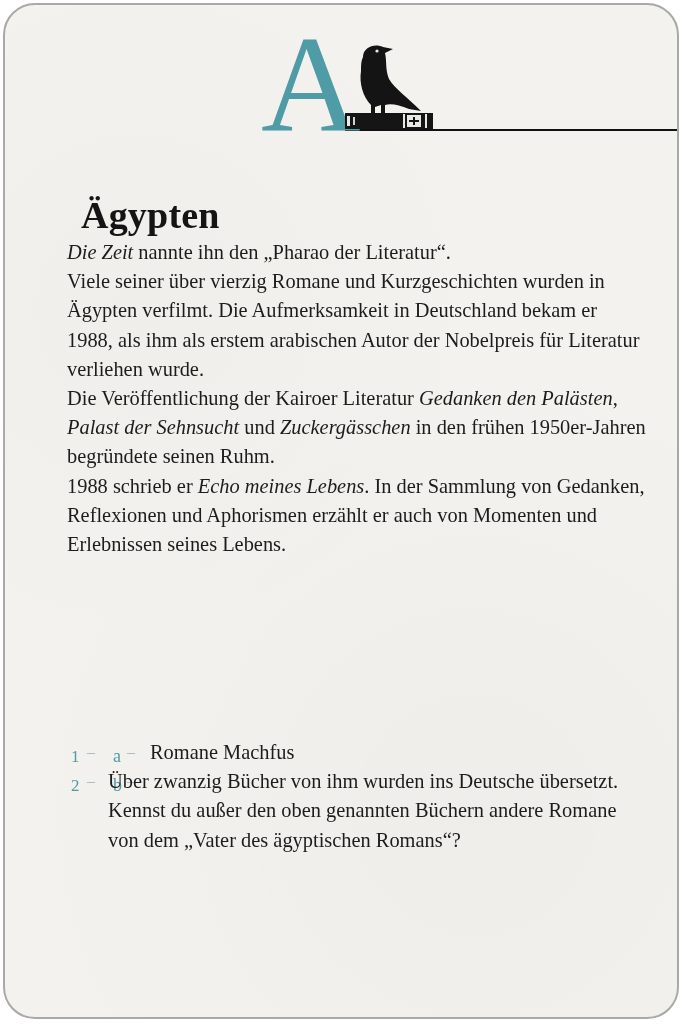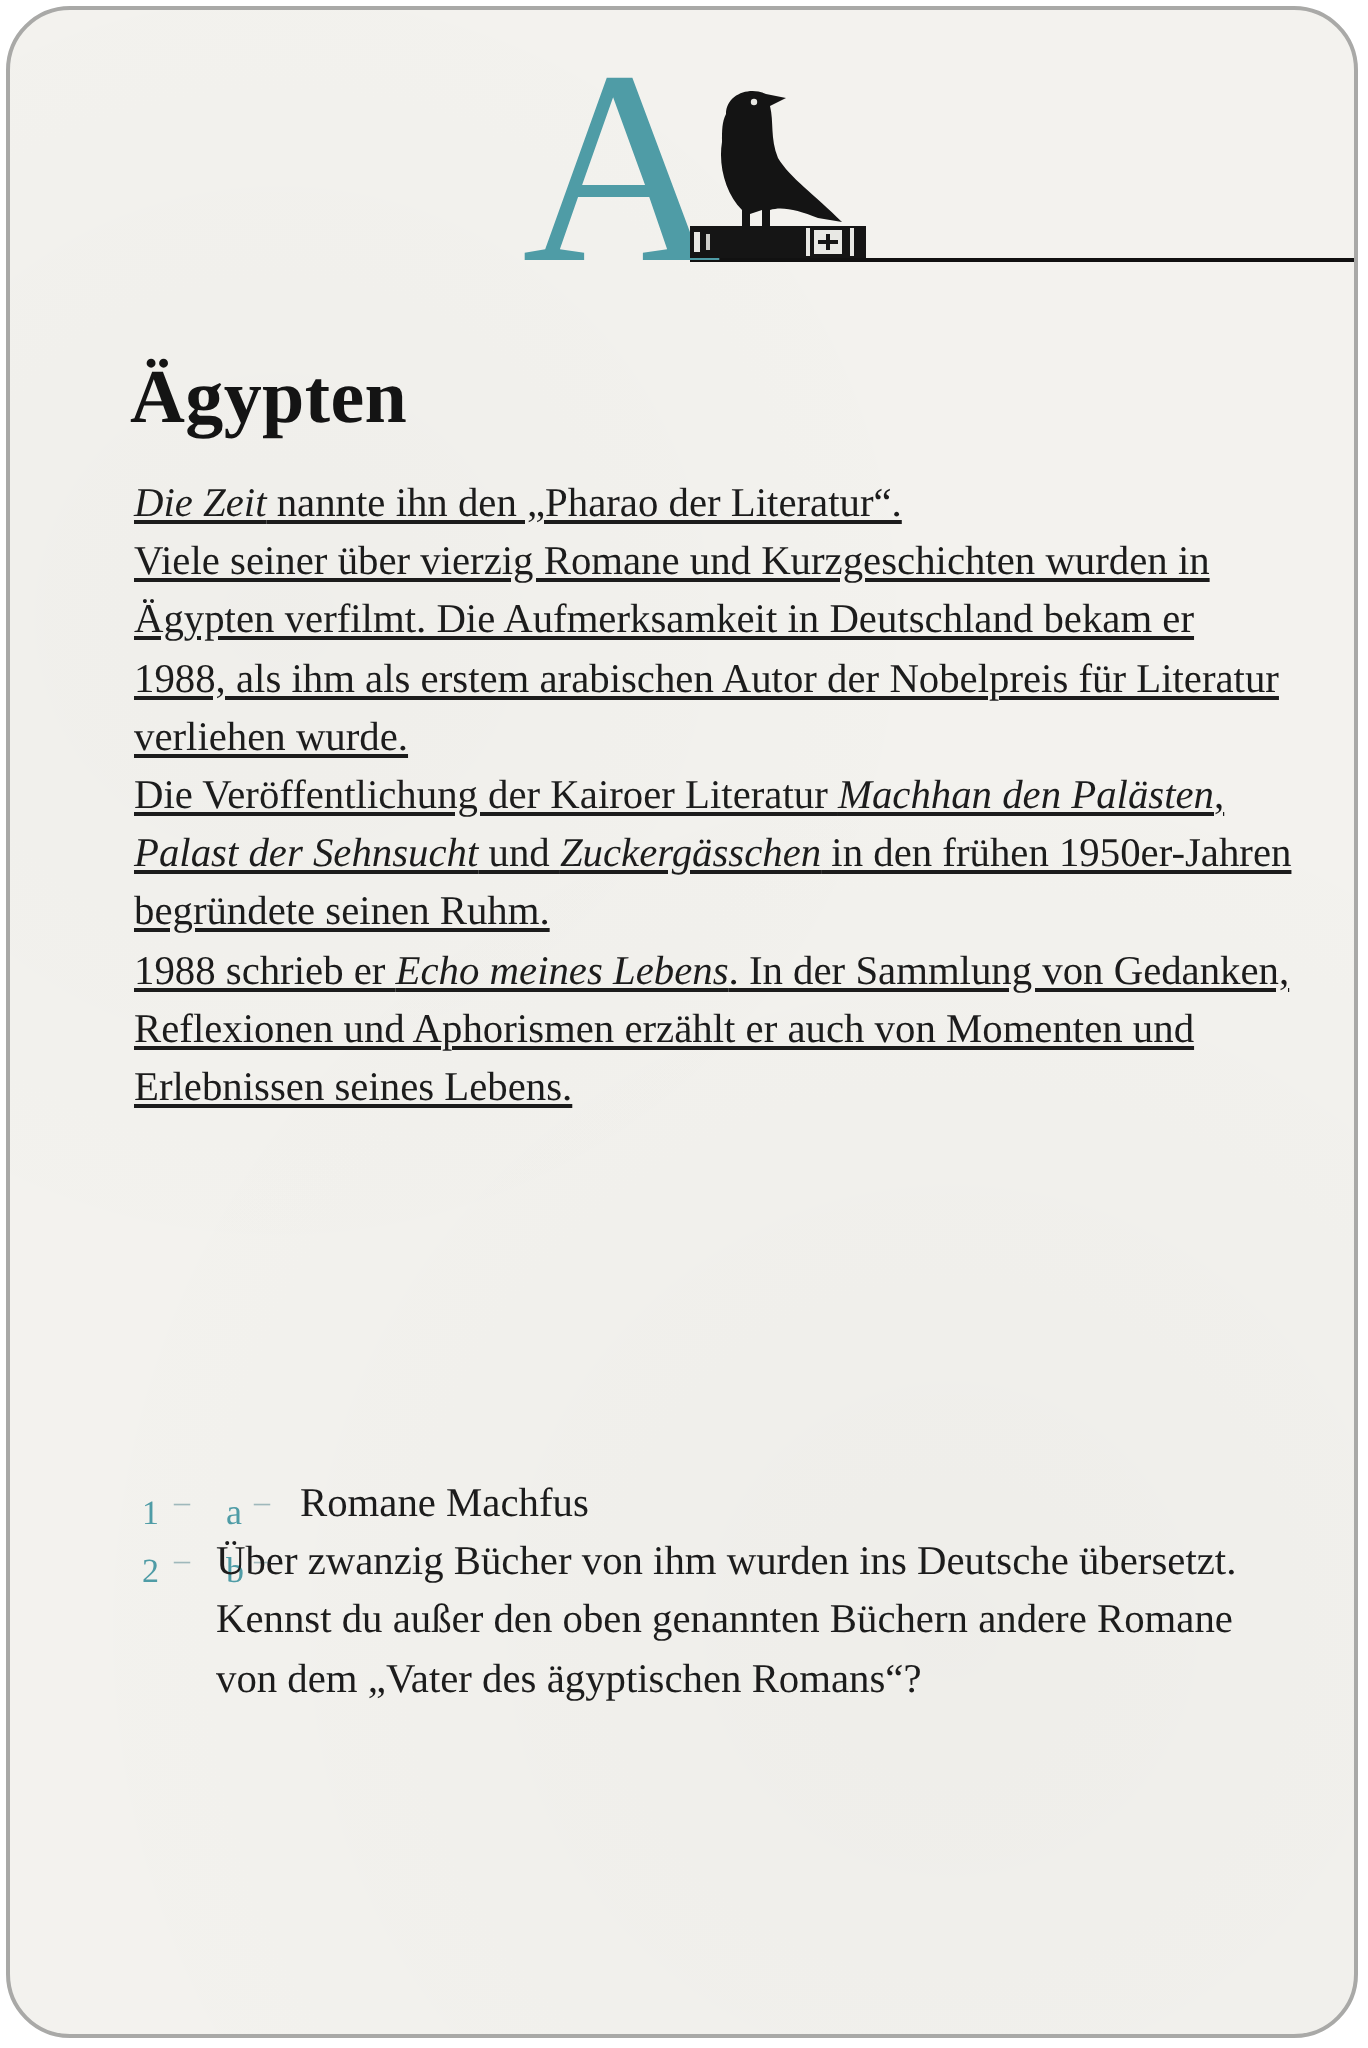--- a/index.html
+++ b/index.html
@@ -38,37 +38,37 @@
       color: #4f9ca6;
     }
     .crow {
       position: absolute;
       left: 336px; top: 34px;
       width: 96px; height: 96px;
     }
     .title {
       position: absolute;
       left: 60px; top: 172px;
-      margin: 0;
+      margin: 16px;
       font-family: "Liberation Serif", "DejaVu Serif", serif;
       font-weight: bold;
       font-size: 38px;
       color: #141414;
       letter-spacing: 0.2px;
     }
     .body-text {
       position: absolute;
       left: 62px; top: 233px;
       width: 580px;
       font-family: "Liberation Serif", "DejaVu Serif", serif;
       font-size: 20.4px;
       line-height: 29.2px;
       color: #1c1c1c;
     }
-    .body-text p { margin: 0; text-decoration: underline; }
+    .body-text p { margin: 0; }
     .body-text i { font-style: italic; }
     .questions {
       position: absolute;
       left: 62px; top: 733px;
       width: 580px;
       font-family: "Liberation Serif", "DejaVu Serif", serif;
       font-size: 20.4px;
       line-height: 29.2px;
       color: #1c1c1c;
     }
@@ -111,21 +111,21 @@
 
     <path d="M22 18 C22 8, 34 4, 42 8 L52 10 L44 14 C46 22, 44 30, 48 40 C54 50, 66 58, 80 72 L68 70 C58 66, 50 64, 44 66 L44 76 L40 76 L40 66 L34 68 L34 76 L30 76 L30 66 C22 58, 18 44, 20 32 C20 26, 20 22, 22 18 Z" fill="#141414"></path>
     <circle cx="36" cy="12" r="1.6" fill="#e8e8e4"></circle>
   </svg>
 
   <h1 class="title">Ägypten</h1>
 
   <div class="body-text">
     <p><i>Die Zeit</i><span> nannte ihn den „Pharao der Literatur“.</span></p>
     <p>Viele seiner über vierzig Romane und Kurzgeschichten wurden in Ägypten verfilmt. Die Aufmerksamkeit in Deutschland bekam er 1988, als ihm als erstem arabischen Autor der Nobelpreis für Literatur verliehen wurde.</p>
-    <p><span>Die Veröffentlichung der Kairoer Literatur </span><i>Machhan den Palästen</i><span>, </span><i>Palast der Sehnsucht</i><span> und </span><i>Zuckergässchen</i><span> in den frühen 1950er-Jahren begründete seinen Ruhm.</span></p>
+    <p><span>Die Veröffentlichung der Kairoer Literatur </span><i>Gedanken den Palästen</i><span>, </span><i>Palast der Sehnsucht</i><span> und </span><i>Zuckergässchen</i><span> in den frühen 1950er-Jahren begründete seinen Ruhm.</span></p>
     <p><span>1988 schrieb er </span><i>Echo meines Lebens</i><span>. In der Sammlung von Gedanken, Reflexionen und Aphorismen erzählt er auch von Momenten und Erlebnissen seines Lebens.</span></p>
   </div>
 
   <div class="questions">
     <div class="q-row">
       <span class="q-num">1</span>
       <span class="q-dash">–</span>
     </div>
     <div class="opt-row">
       <span class="opt-letter">a</span>

